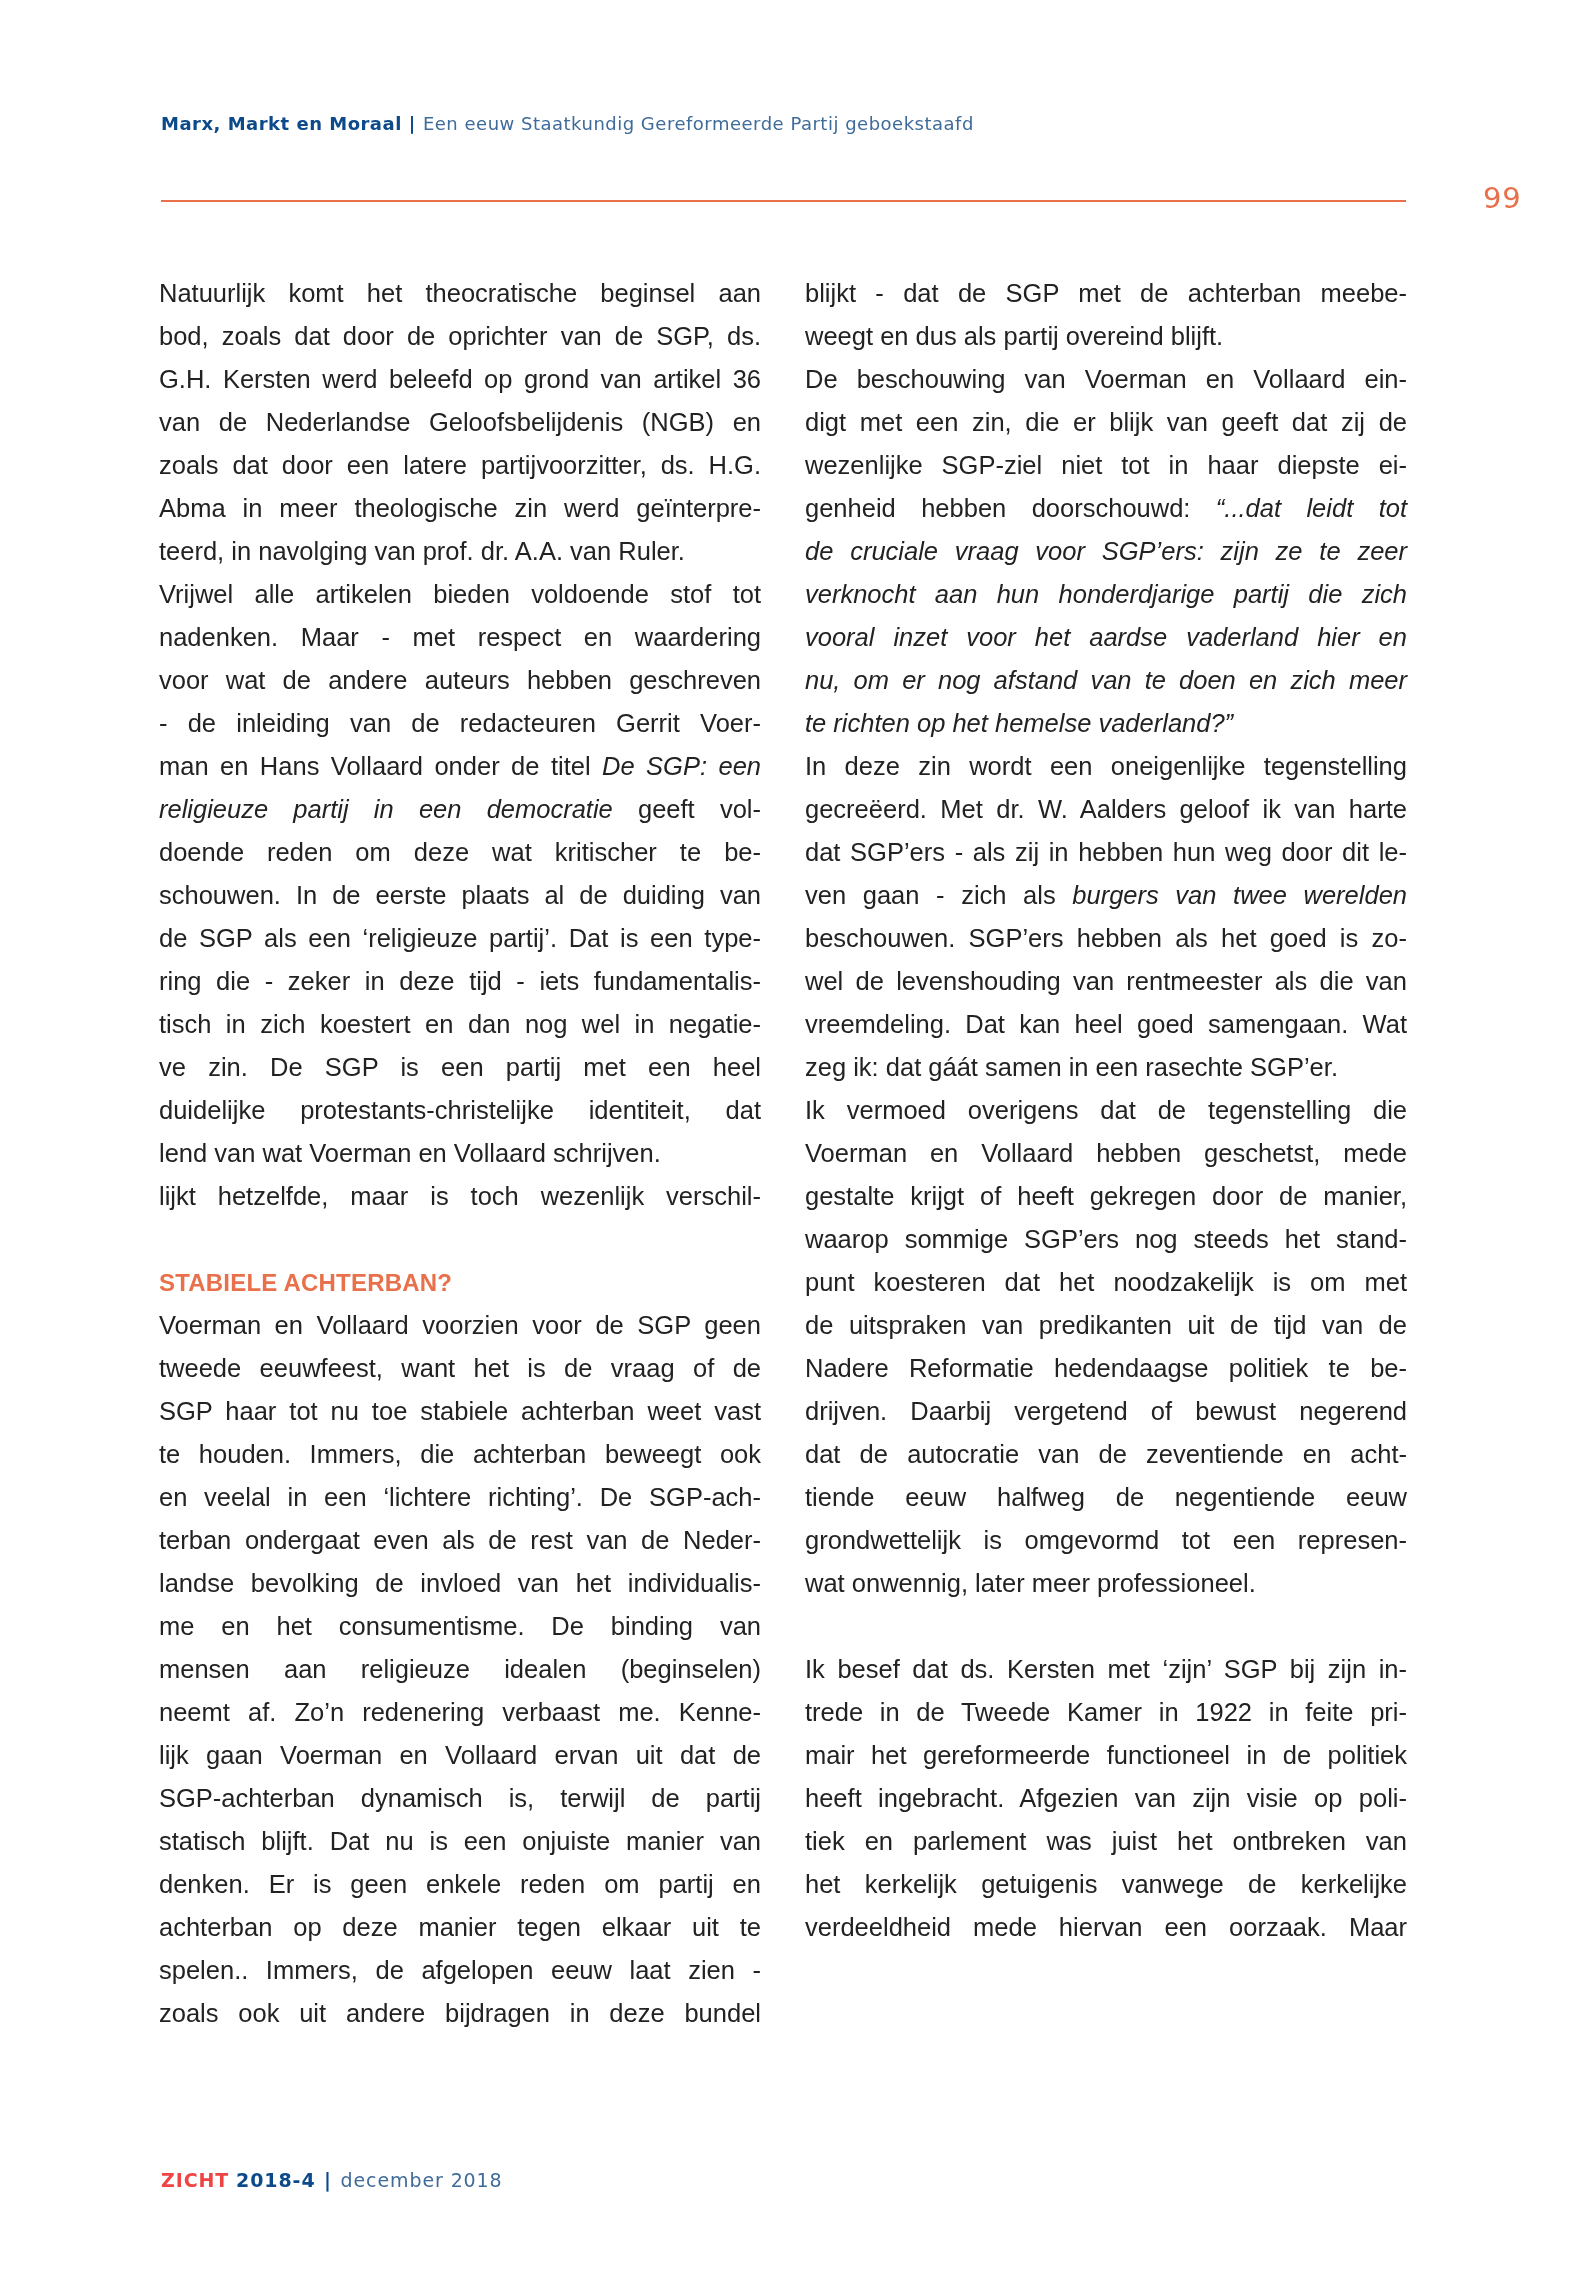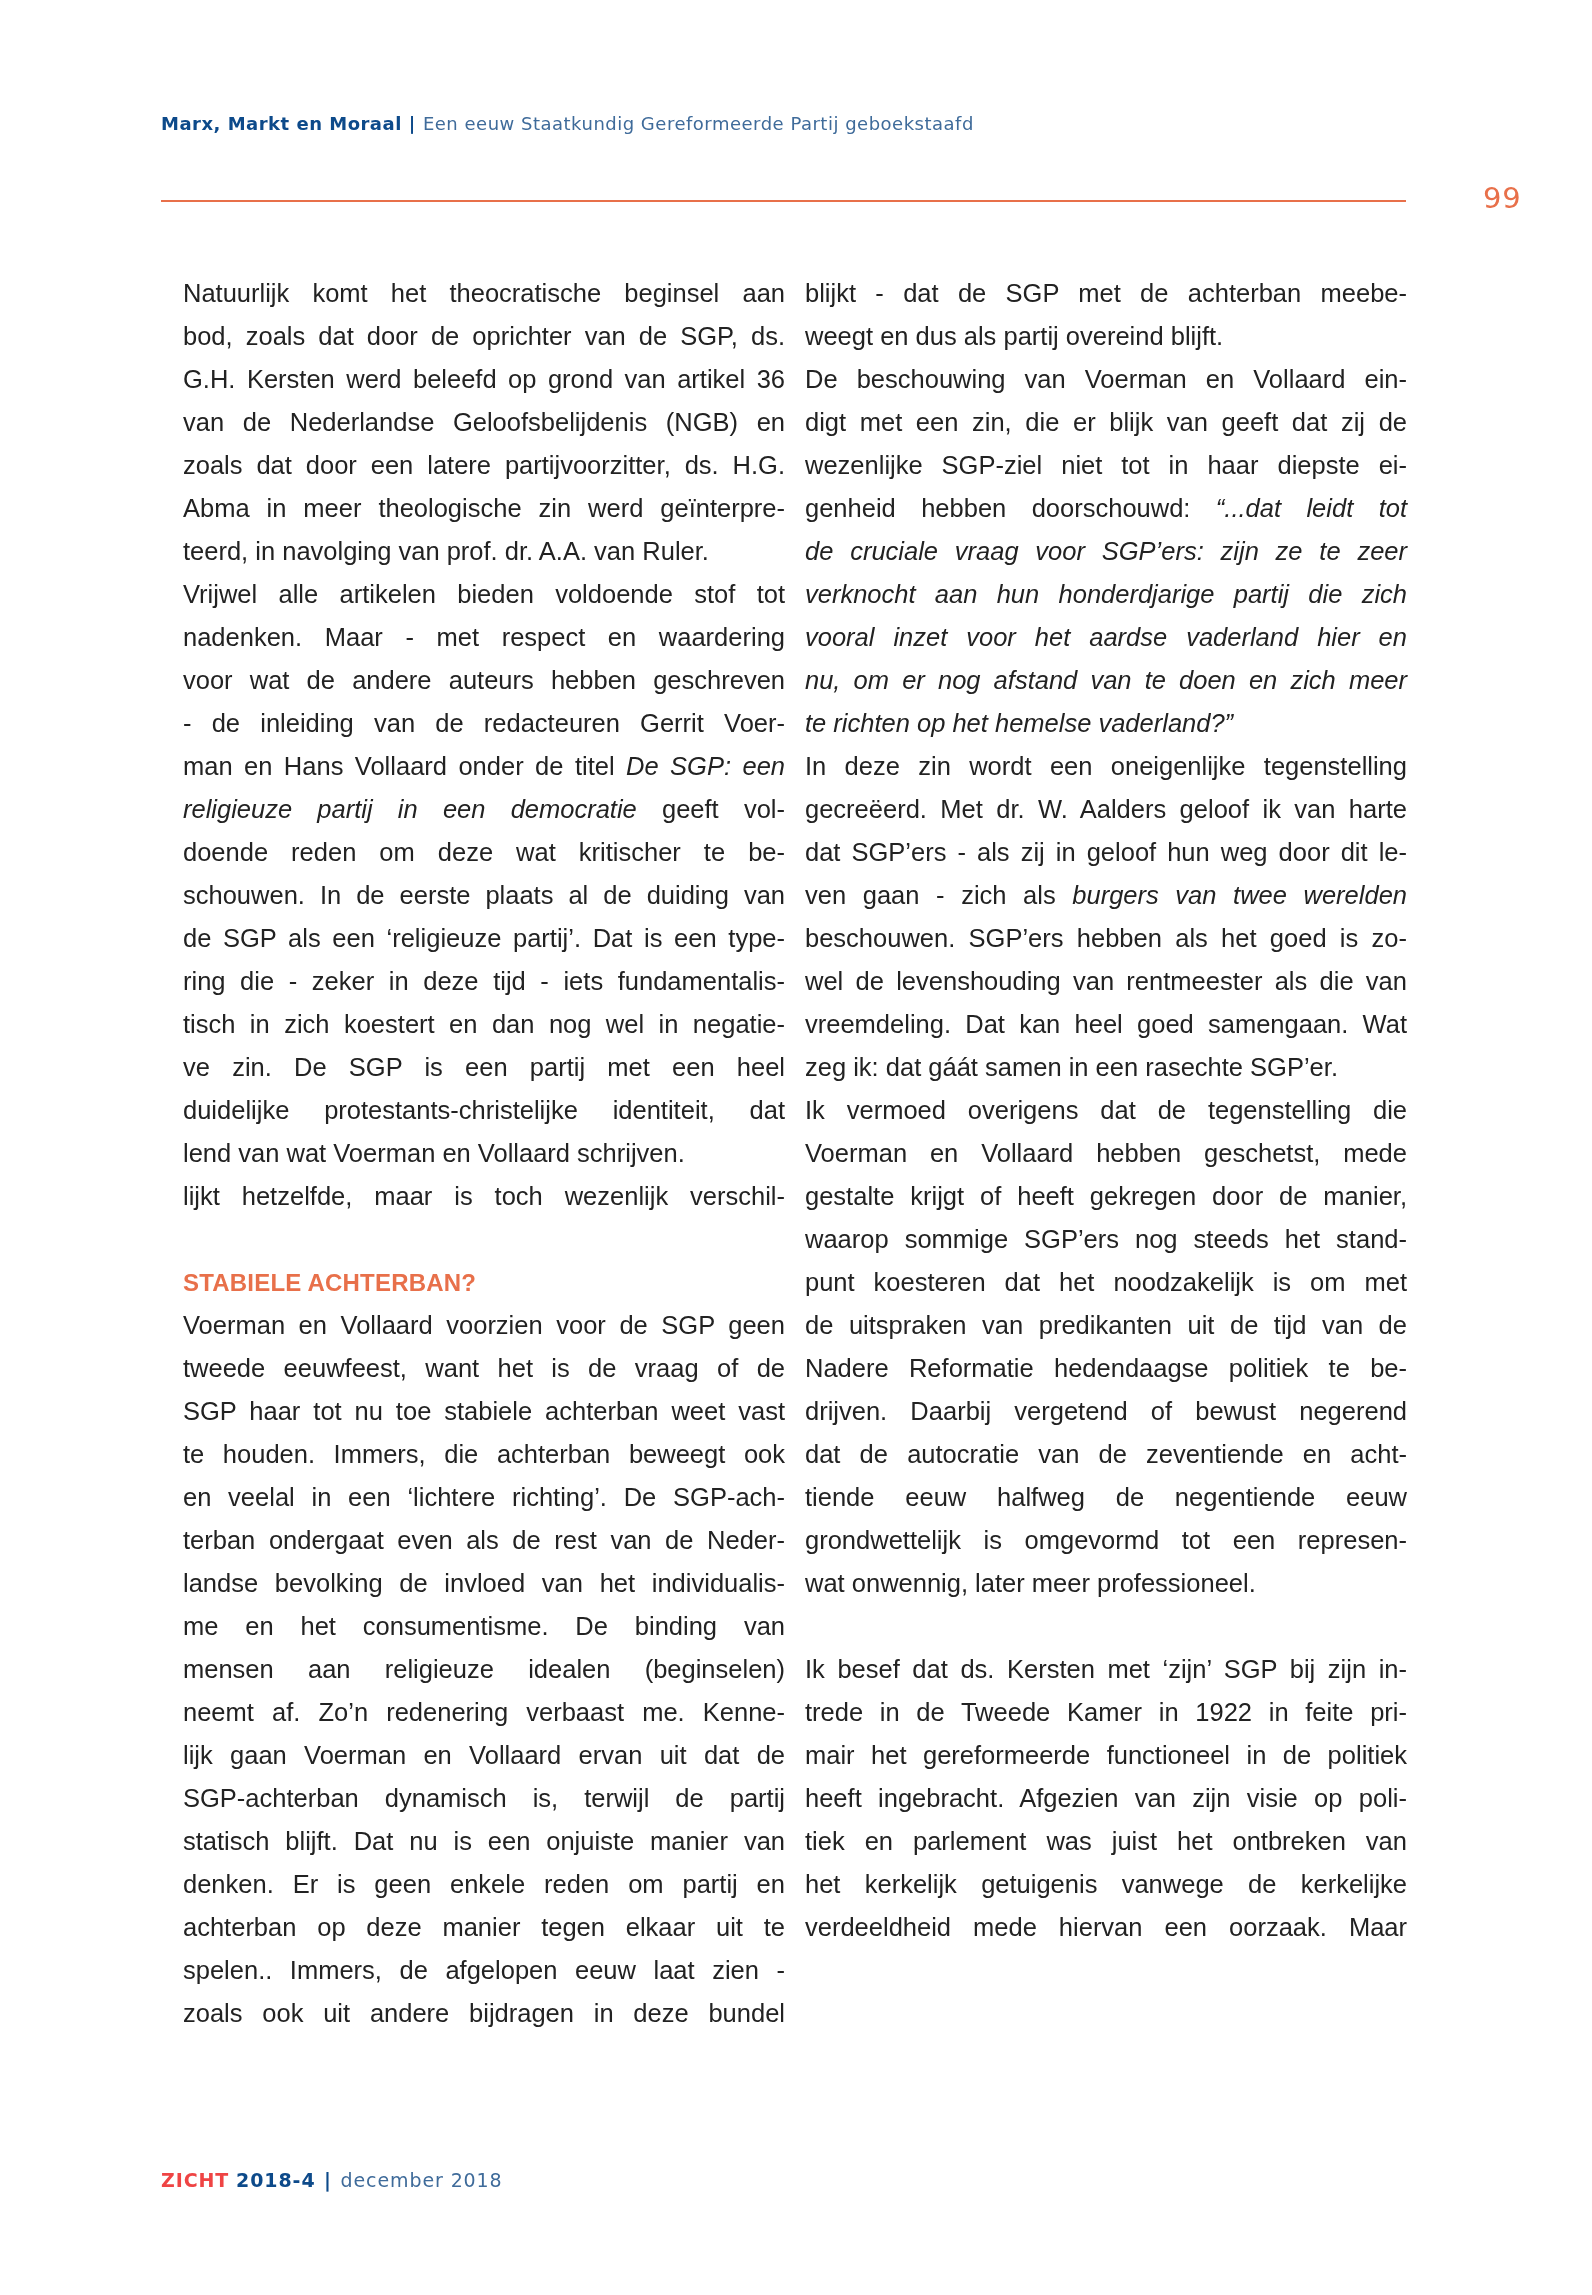--- a/index.html
+++ b/index.html
@@ -21,21 +21,21 @@
       position: absolute; left: 1483px; top: 181px;
       font-family: "DejaVu Sans", sans-serif; font-size: 29px; color: #e8704a;
       font-weight: normal; letter-spacing: 0.9px;
     }
     .col {
       position: absolute; top: 272px; width: 602px;
       font-family: "Liberation Sans", sans-serif; font-size: 25.5px;
       line-height: 43px; color: #222222; text-align: justify;
       -webkit-hyphens: manual; hyphens: manual;
     }
-    .col-left { left: 159px; margin-left: 24px; }
+    .col-left { left: 159px; }
     .col-right { left: 805px; }
     .col .line { display: block; text-align: justify; text-align-last: justify; height: 43px; white-space: nowrap; overflow: visible; }
     .col .line.last { text-align-last: left; }
     .col em { font-style: italic; }
     .heading {
       display: block; height: 43px;
       font-family: "Liberation Sans", sans-serif; font-weight: bold;
       color: #e8704a; font-size: 24px; letter-spacing: 0.2px;
     }
     .gap { display: block; height: 43px; }
@@ -112,21 +112,21 @@
       <span class="line">digt met een zin, die er blijk van geeft dat zij de</span>
       <span class="line">wezenlijke SGP-ziel niet tot in haar diepste ei-</span>
       <span class="line"><span>genheid hebben doorschouwd: </span><em>“...dat leidt tot</em></span>
       <span class="line"><em>de cruciale vraag voor SGP’ers: zijn ze te zeer</em></span>
       <span class="line"><em>verknocht aan hun honderdjarige partij die zich</em></span>
       <span class="line"><em>vooral inzet voor het aardse vaderland hier en</em></span>
       <span class="line"><em>nu, om er nog afstand van te doen en zich meer</em></span>
       <span class="line last"><em>te richten op het hemelse vaderland?”</em></span>
       <span class="line">In deze zin wordt een oneigenlijke tegenstelling</span>
       <span class="line">gecreëerd. Met dr. W. Aalders geloof ik van harte</span>
-      <span class="line">dat SGP’ers - als zij in geloof hun weg door dit le-</span>
+      <span class="line">dat SGP’ers - als zij in hebben hun weg door dit le-</span>
       <span class="line"><span>ven gaan - zich als </span><em>burgers van twee werelden</em></span>
       <span class="line">beschouwen. SGP’ers hebben als het goed is zo-</span>
       <span class="line">wel de levenshouding van rentmeester als die van</span>
       <span class="line">vreemdeling. Dat kan heel goed samengaan. Wat</span>
       <span class="line last">zeg ik: dat gáát samen in een rasechte SGP’er.</span>
       <span class="line">Ik vermoed overigens dat de tegenstelling die</span>
       <span class="line">Voerman en Vollaard hebben geschetst, mede</span>
       <span class="line">gestalte krijgt of heeft gekregen door de manier,</span>
       <span class="line">waarop sommige SGP’ers nog steeds het stand-</span>
       <span class="line">punt koesteren dat het noodzakelijk is om met</span>

